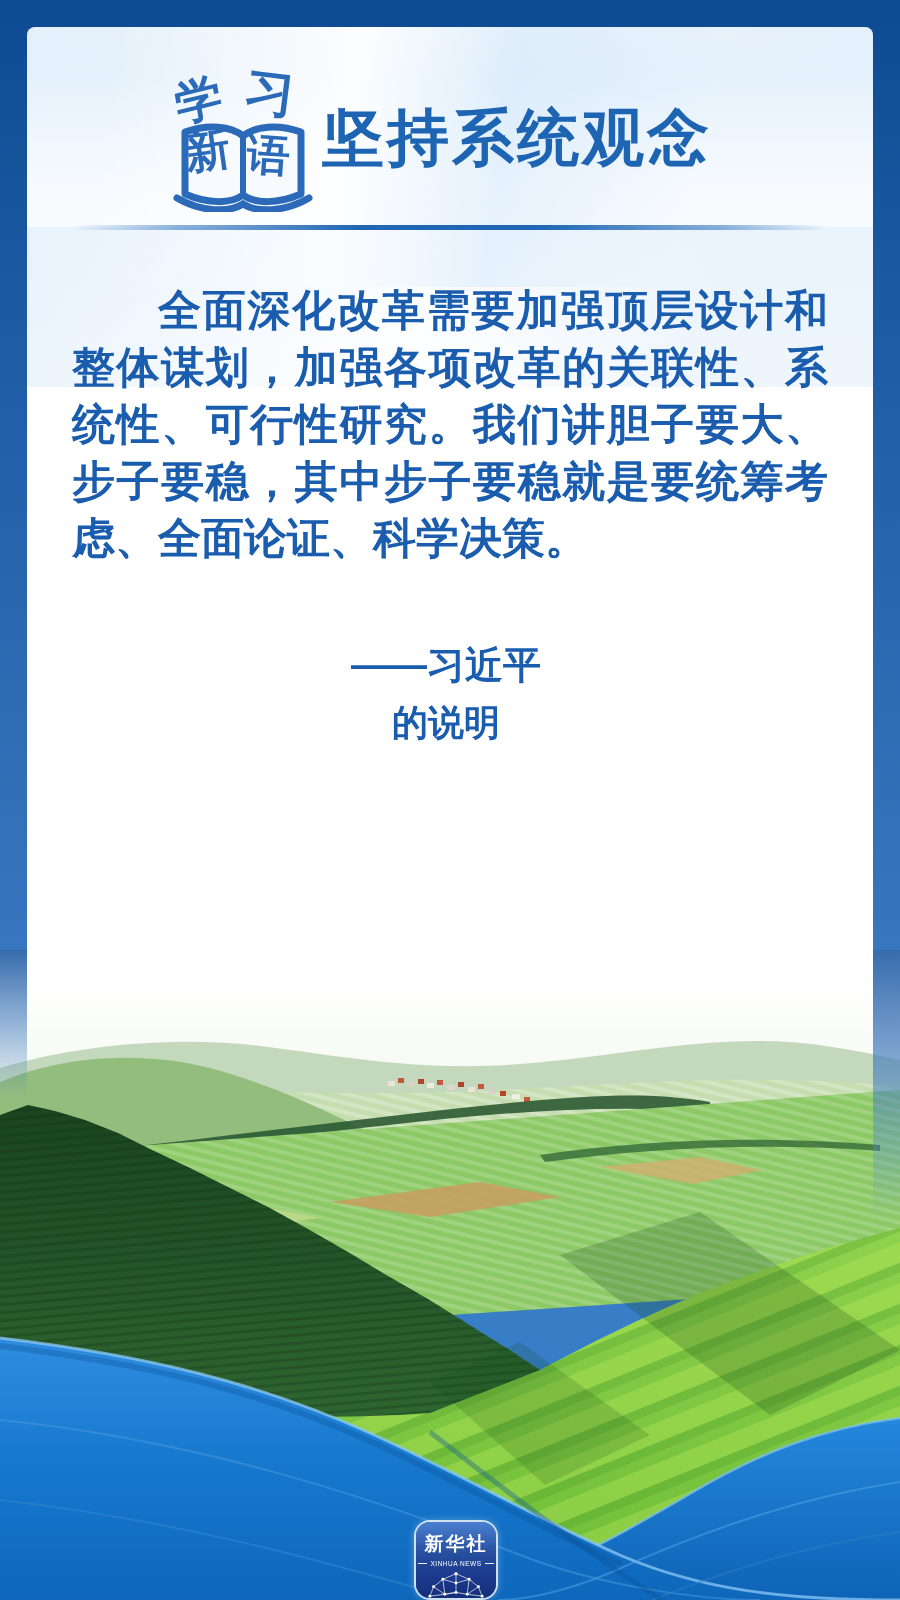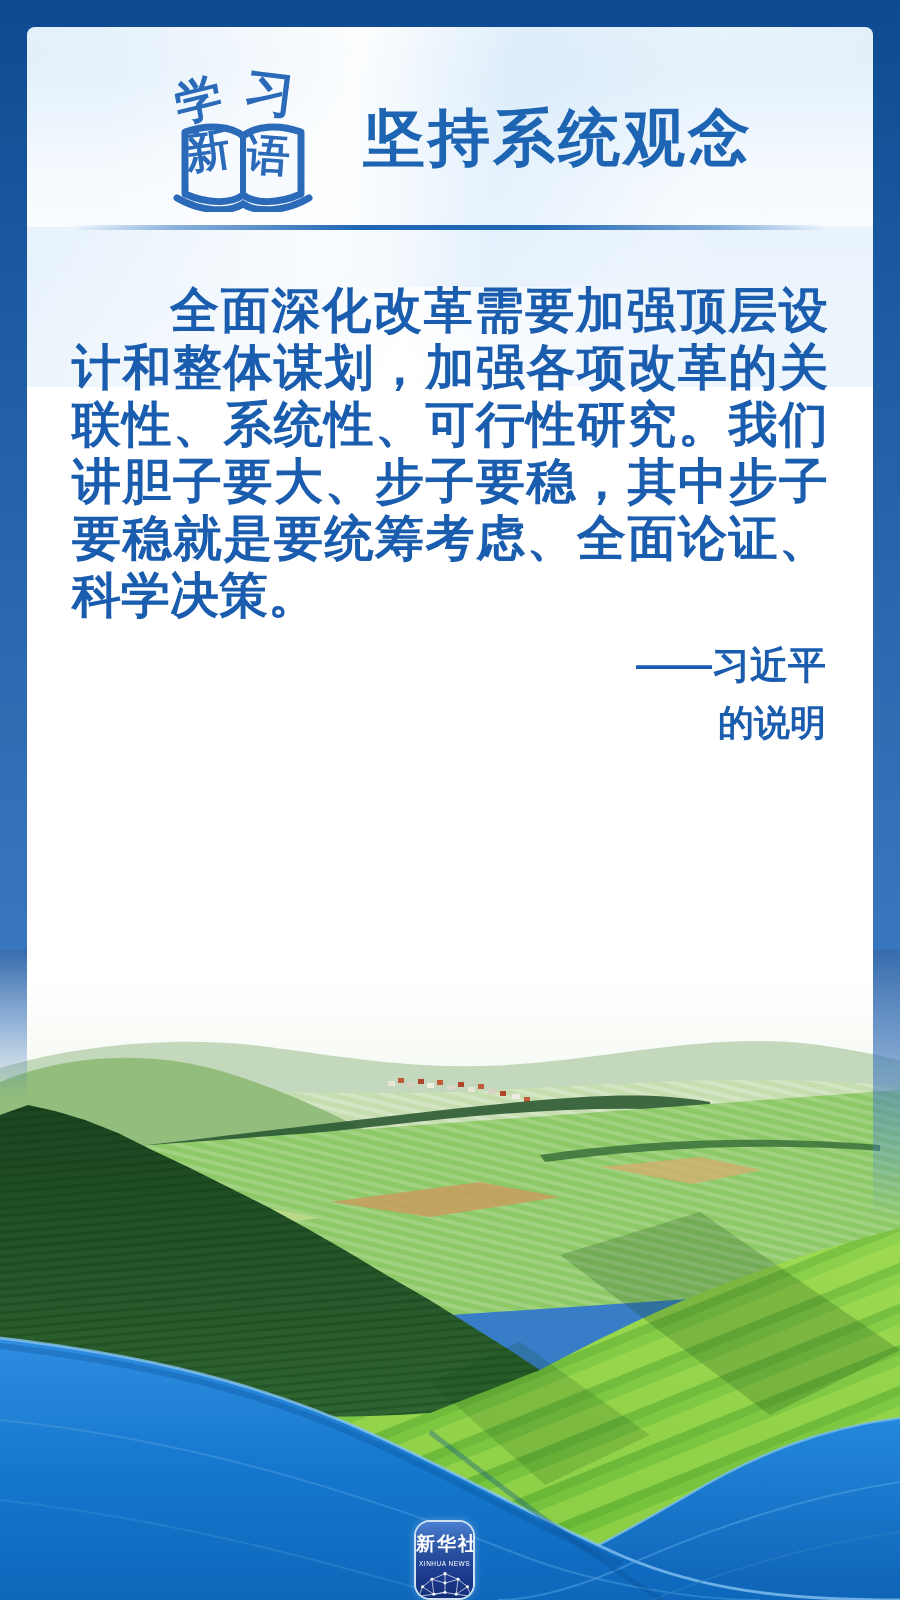--- a/index.html
+++ b/index.html
@@ -38,58 +38,58 @@
   .header{position:absolute;left:0;top:0;width:900px;}
   .book-logo{position:absolute;left:173px;top:82px;width:140px;height:130px;}
   .book-logo svg{position:absolute;left:0;top:32px;}
   .logo-char{position:absolute;color:#2a6ab8;font-weight:900;line-height:1;}
   .logo-char.c1{left:2px;top:-6px;font-size:47px;transform:rotate(-14deg) skewX(-4deg);}
   .logo-char.c2{left:72px;top:-14px;font-size:50px;transform:rotate(7deg);}
   .logo-char.c3{left:12px;top:46px;font-size:45px;transform:rotate(-8deg);}
   .logo-char.c4{left:74px;top:52px;font-size:43px;transform:rotate(4deg);}
   .page-title{
     position:absolute;left:322px;top:96px;width:420px;
-    font-size:62px;font-weight:900;letter-spacing:3px;color:#1d64b2;white-space:nowrap;margin-left:41px;
+    font-size:62px;font-weight:900;letter-spacing:3px;color:#1d64b2;white-space:nowrap;
   }
   .divider{
     position:absolute;left:72px;top:225px;width:756px;height:5px;
     background:linear-gradient(90deg,rgba(47,116,192,0) 0%,rgba(47,116,192,.55) 14%,#1f66b4 38%,#1f66b4 62%,rgba(47,116,192,.55) 86%,rgba(47,116,192,0) 100%);
     border-radius:3px;
   }
 
   
   .quote-body{
     position:absolute;left:72px;top:282px;width:756px;
-    font-size:49px;line-height:57px;font-weight:bold;color:#1a5cae;
+    font-size:43px;line-height:57px;font-weight:bold;color:#1a5cae;
     text-align:justify;text-indent:2em;
     letter-spacing:0px;
   }
   .attribution{
-    position:absolute;right:74px;top:642px;width:760px;text-align:right;color:#1a5cae;font-weight:bold;
+    position:absolute;right:74px;top:642px;width:760px;text-align:center;color:#1a5cae;font-weight:bold;
   }
   .attribution .who{font-size:38px;line-height:46px;margin-bottom:14px;}
   .attribution .when{font-size:30px;line-height:40px;}
   .attribution .src1{font-size:30px;line-height:44px;}
   .attribution .src2{font-size:36px;line-height:42px;}
 
   
   .photo{position:absolute;left:0;top:950px;width:900px;height:650px;}
   .photo svg{display:block;}
   .edge-fade{position:absolute;top:950px;width:27px;pointer-events:none;}
   .edge-fade.left{left:0;height:150px;
     background:linear-gradient(180deg,rgba(44,100,168,.95),rgba(70,126,192,.5) 55%,rgba(70,126,192,0));}
   .edge-fade.right{right:0;height:270px;
     background:linear-gradient(180deg,rgba(44,100,168,.95),rgba(64,120,188,.65) 40%,rgba(80,140,205,.35) 75%,rgba(80,140,205,0));}
 
   
   .waves{position:absolute;left:0;bottom:0;width:900px;height:330px;}
 
   
   .xinhua-logo{
-    position:absolute;left:416px;top:1522px;width:57px;height:76px;
+    position:absolute;left:416px;top:1522px;width:80px;height:76px;
     border-radius:14px;
     background:linear-gradient(180deg,#4a7fd0 0%,#28509f 40%,#1c3a8e 70%,#142f78 100%);
     box-shadow:0 0 0 2px rgba(255,255,255,.75),0 0 10px rgba(255,255,255,.45);
     text-align:center;overflow:hidden;
   }
   .xinhua-logo .cn{color:#fff;font-size:19px;font-weight:bold;letter-spacing:2px;margin-top:9px;white-space:nowrap;}
   .xinhua-logo .en-row{display:flex;align-items:center;justify-content:center;gap:3px;margin-top:3px;}
   .xinhua-logo .en-row .rule{width:9px;height:1px;background:#fff;opacity:.9;}
   .xinhua-logo .en{color:#fff;font-size:6.5px;letter-spacing:.5px;white-space:nowrap;}
   .xinhua-logo svg{margin-top:2px;}

